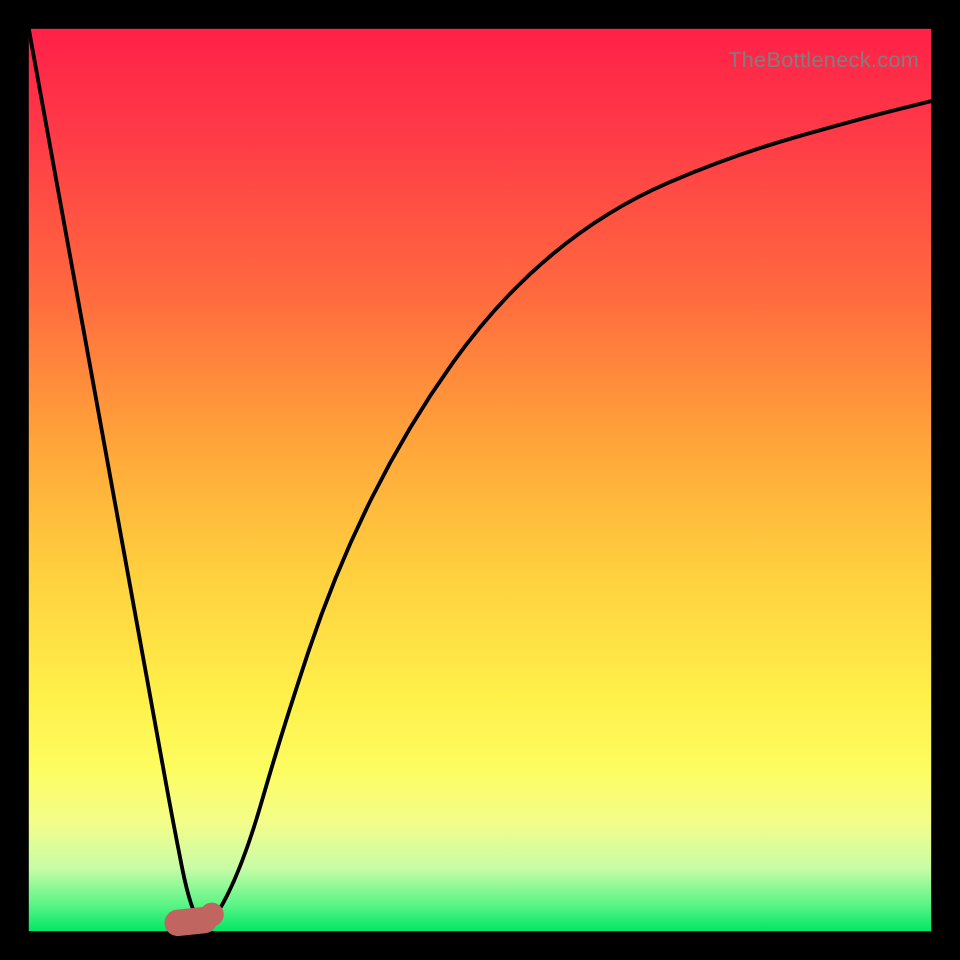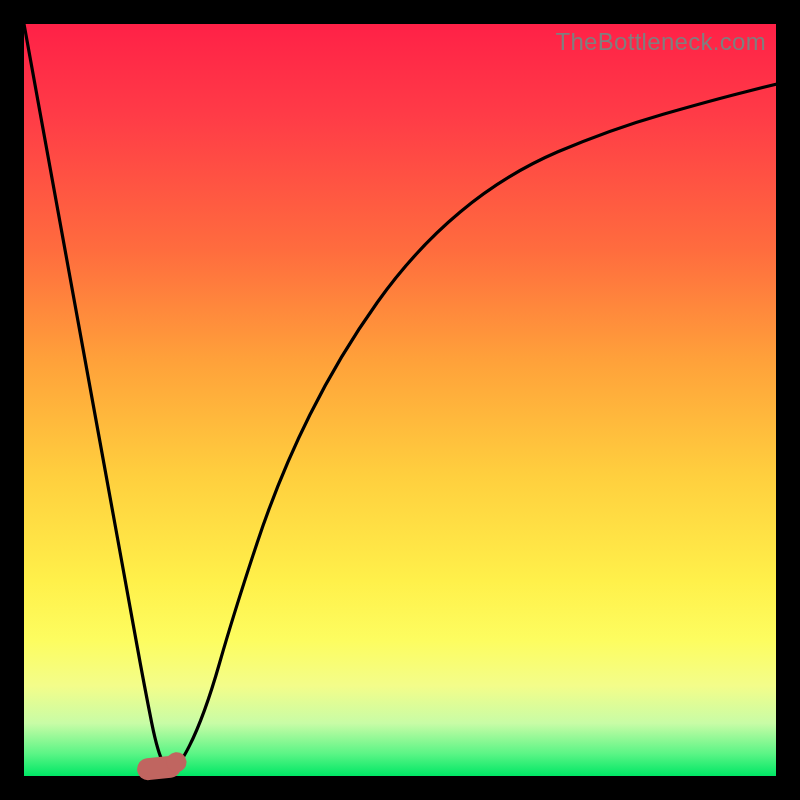--- a/index.html
+++ b/index.html
@@ -34,24 +34,24 @@
       #fff04a 74%,
       #fdfd60 82%,
       #f3fd8a 88%,
       #c8fca6 93%,
       #5cf586 97%,
       #00e765 100%
     );
   }
   .watermark {
     position: absolute;
-    top: 4px;
+    top: 16px;
     right: 10px;
     color: #7f7f7f;
-    font-size: 24px;
+    font-size: 18px;
     font-weight: 500;
     letter-spacing: 0.3px;
     user-select: none;
   }
   svg.curve {
     position: absolute;
     left: 0;
     top: 0;
     width: 752px;
     height: 752px;

